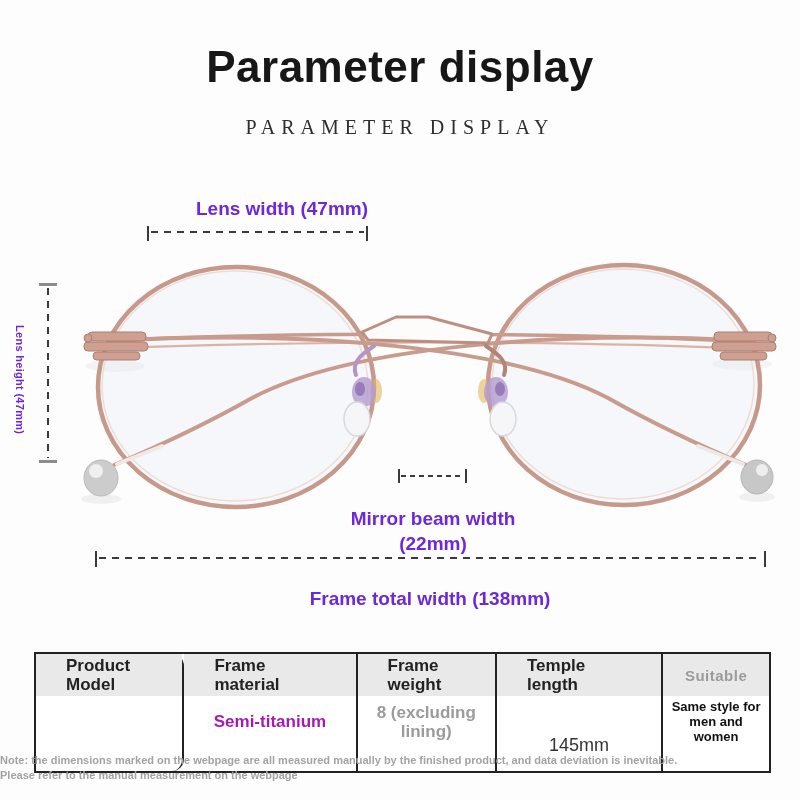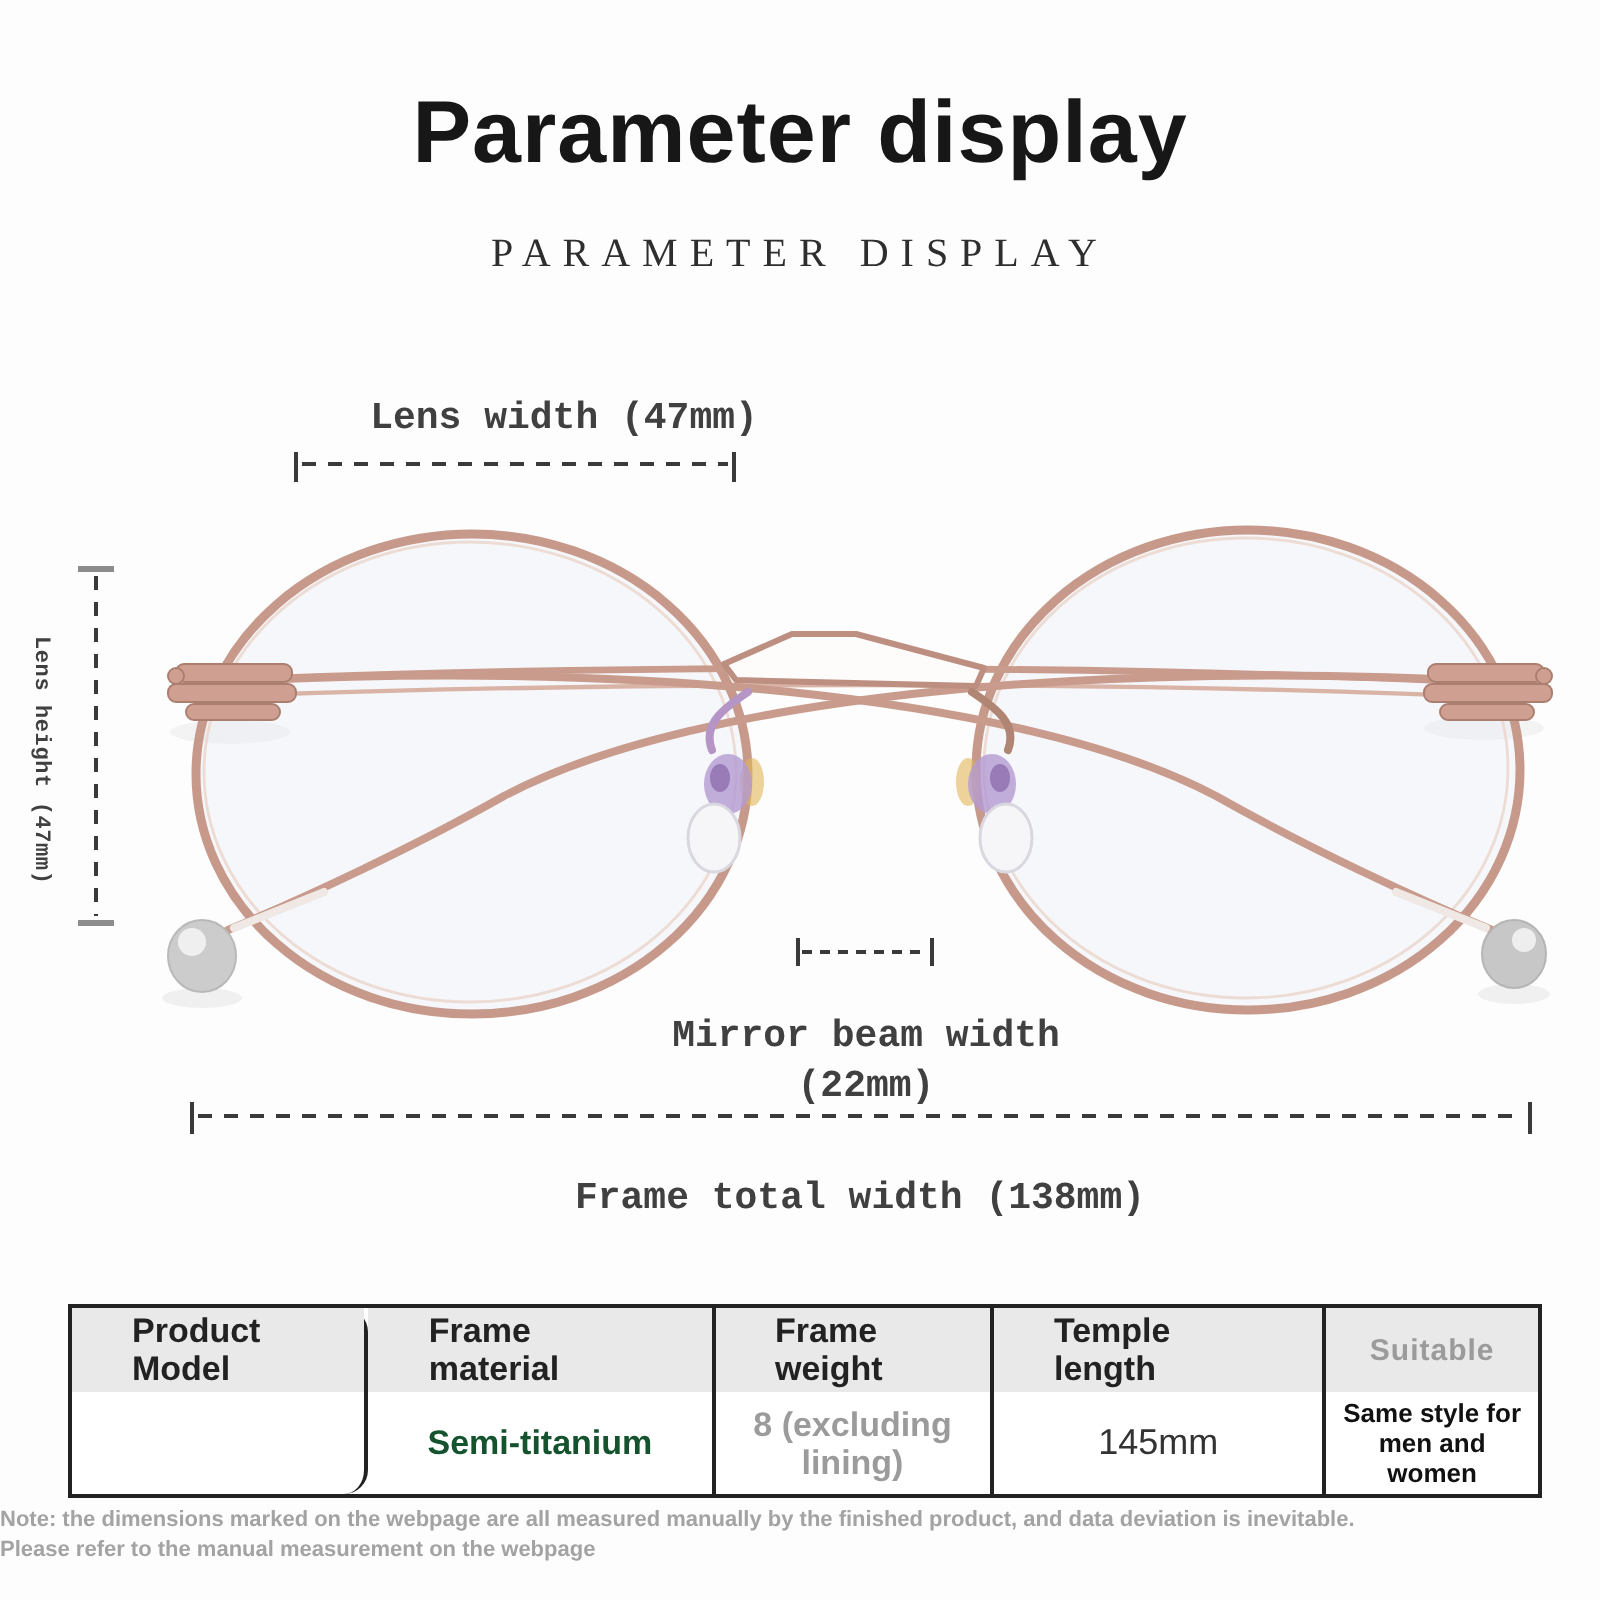--- a/index.html
+++ b/index.html
@@ -11,21 +11,21 @@
   .title{
     position:absolute;top:42px;left:0;width:800px;text-align:center;
     font-size:44px;font-weight:700;letter-spacing:0.5px;color:#171717;
   }
   .subtitle{
     position:absolute;top:116px;left:0;width:800px;text-align:center;
     font-family:"Liberation Serif","DejaVu Serif",serif;
     font-size:20px;font-weight:400;letter-spacing:6px;color:#2e2e2e;
   }
   
-  .ann{position:absolute;font-weight:700;font-size:19px;color:#404040;text-align:center;font-family:Liberation Mono, monospace;}
+  .ann{position:absolute;font-weight:700;font-size:19px;color:#6d28d9;text-align:center;}
   .ann-lens-width{top:198px;left:132px;width:300px;}
   .ann-mirror{top:506px;left:300px;width:266px;line-height:25px;}
   .ann-frame-total{top:588px;left:0;width:860px;}
   .ann-lens-height{
     top:296px;left:8px;height:168px;width:18px;
     writing-mode:vertical-rl;text-align:center;
     font-size:11px;font-weight:700;letter-spacing:0.3px;
   }
   
   .bracket{position:absolute;}
@@ -55,33 +55,33 @@
   .t-left{left:0;}.t-right{right:0;}.t-top{top:0;}.t-bottom{bottom:0;}
   
   .glasses-svg{position:absolute;left:0;top:0;width:800px;height:800px;}
   
   .spec-table{
     position:absolute;left:34px;top:652px;width:737px;
     display:flex;border:2px solid #222;background:#fff;box-sizing:border-box;
   }
   .spec-col{box-sizing:border-box;border-right:2px solid #222;display:flex;flex-direction:column;}
   .spec-col:last-child{border-right:none;border-radius:17px;}
-  .c1{width:150px;border-radius:12px;}.c2{width:175px;}.c3{width:141px;}.c4{width:168px;}.c5{width:107px;}
+  .c1{width:150px;border-radius:12px;}.c2{width:175px;}.c3{width:141px;}.c4{width:168px;gap:24px;}.c5{width:107px;}
   .spec-head{
     height:42px;background:#e9e9e9;display:flex;align-items:center;
     font-size:17px;font-weight:700;color:#222;line-height:19px;
     padding-left:30px;box-sizing:border-box;
   }
   .spec-head .w{max-width:86px;}
   .c5 .spec-head{padding-left:0;justify-content:center;color:#9b9b9b;font-size:15px;letter-spacing:0.5px;}
   .spec-val{
     height:51px;display:flex;align-items:center;justify-content:center;
     font-size:18px;color:#333;text-align:center;line-height:19px;
   }
-  .c2 .spec-val{font-weight:700;color:#14532d;font-size:17px;}
+  .c2 .spec-val{font-weight:700;color:#a21caf;font-size:17px;}
   .c3 .spec-val{font-weight:700;color:#9b9b9b;font-size:17px;}
   .c3 .spec-val .w{max-width:122px;}
   .c5 .spec-val{font-weight:700;color:#111;font-size:13px;line-height:15px;}
   .c5 .spec-val .w{max-width:98px;}
   
   .note{
     position:absolute;top:753px;left:0;width:800px;text-align:left;
     font-size:11px;line-height:15px;font-weight:600;color:#a3a3a3;
   }
 </style>

